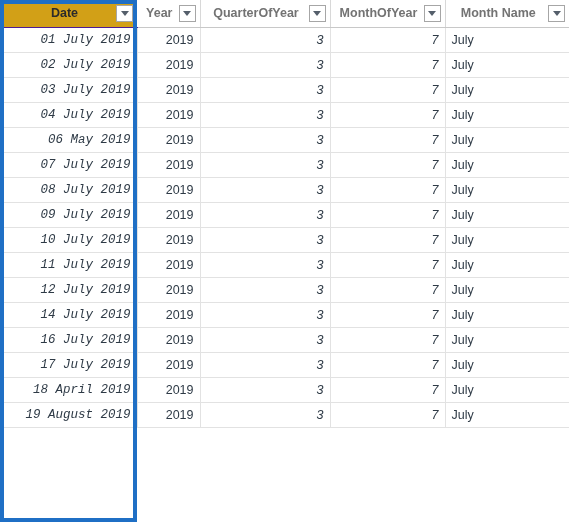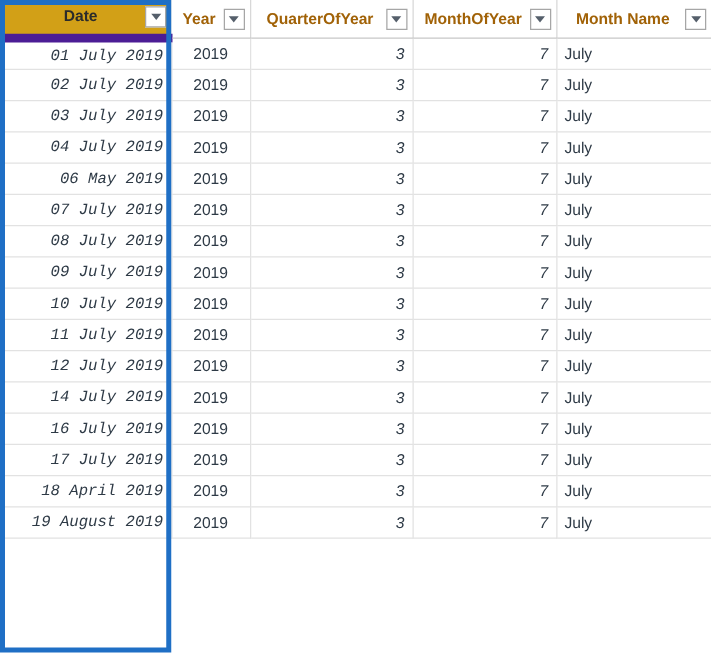--- a/index.html
+++ b/index.html
@@ -35,37 +35,37 @@
     box-sizing: border-box;
     padding: 0;
     margin: 0;
     background: #ffffff;
     border-bottom: 1px solid #c8c8c8;
     border-right: 1px solid #d8d8d8;
     vertical-align: middle;
   }
   thead tr.header-row th.col-date {
     background: #d2a017;
-    border-bottom: 7px solid #4c1d95;
+    border-bottom: 1px solid #4c1d95;
     border-right: none;
   }
   thead tr.header-row th:last-child { border-right: none; }
 
   .hdr-inner {
     display: flex;
     align-items: center;
     height: 27px;
     padding: 0 4px 0 8px;
     box-sizing: border-box;
   }
   .hdr-label {
     flex: 1 1 auto;
     font-weight: bold;
     font-size: 12.5px;
-    color: #a16207;
+    color: #737373;
     white-space: nowrap;
     overflow: hidden;
     line-height: 27px;
   }
   th.col-date .hdr-label {
     color: #2b2b2b;
     text-align: center;
     padding-left: 10px;
   }
 
@@ -110,21 +110,21 @@
   td.cell-date {
     background: #ebebeb;
     font-style: italic;
     text-align: right;
     padding-right: 8px;
     border-right: none;
     border-bottom: 1px solid #dcdcdc;
     font-family: Liberation Mono, monospace;
   }
   td.cell-year {
-    text-align: center;
+    text-align: right;
     padding-left: 7px;
     margin-left: 8px;
   }
   td.cell-num {
     text-align: right;
     font-style: italic;
     padding-right: 10px;
   }
   td.cell-text {
     text-align: left;

